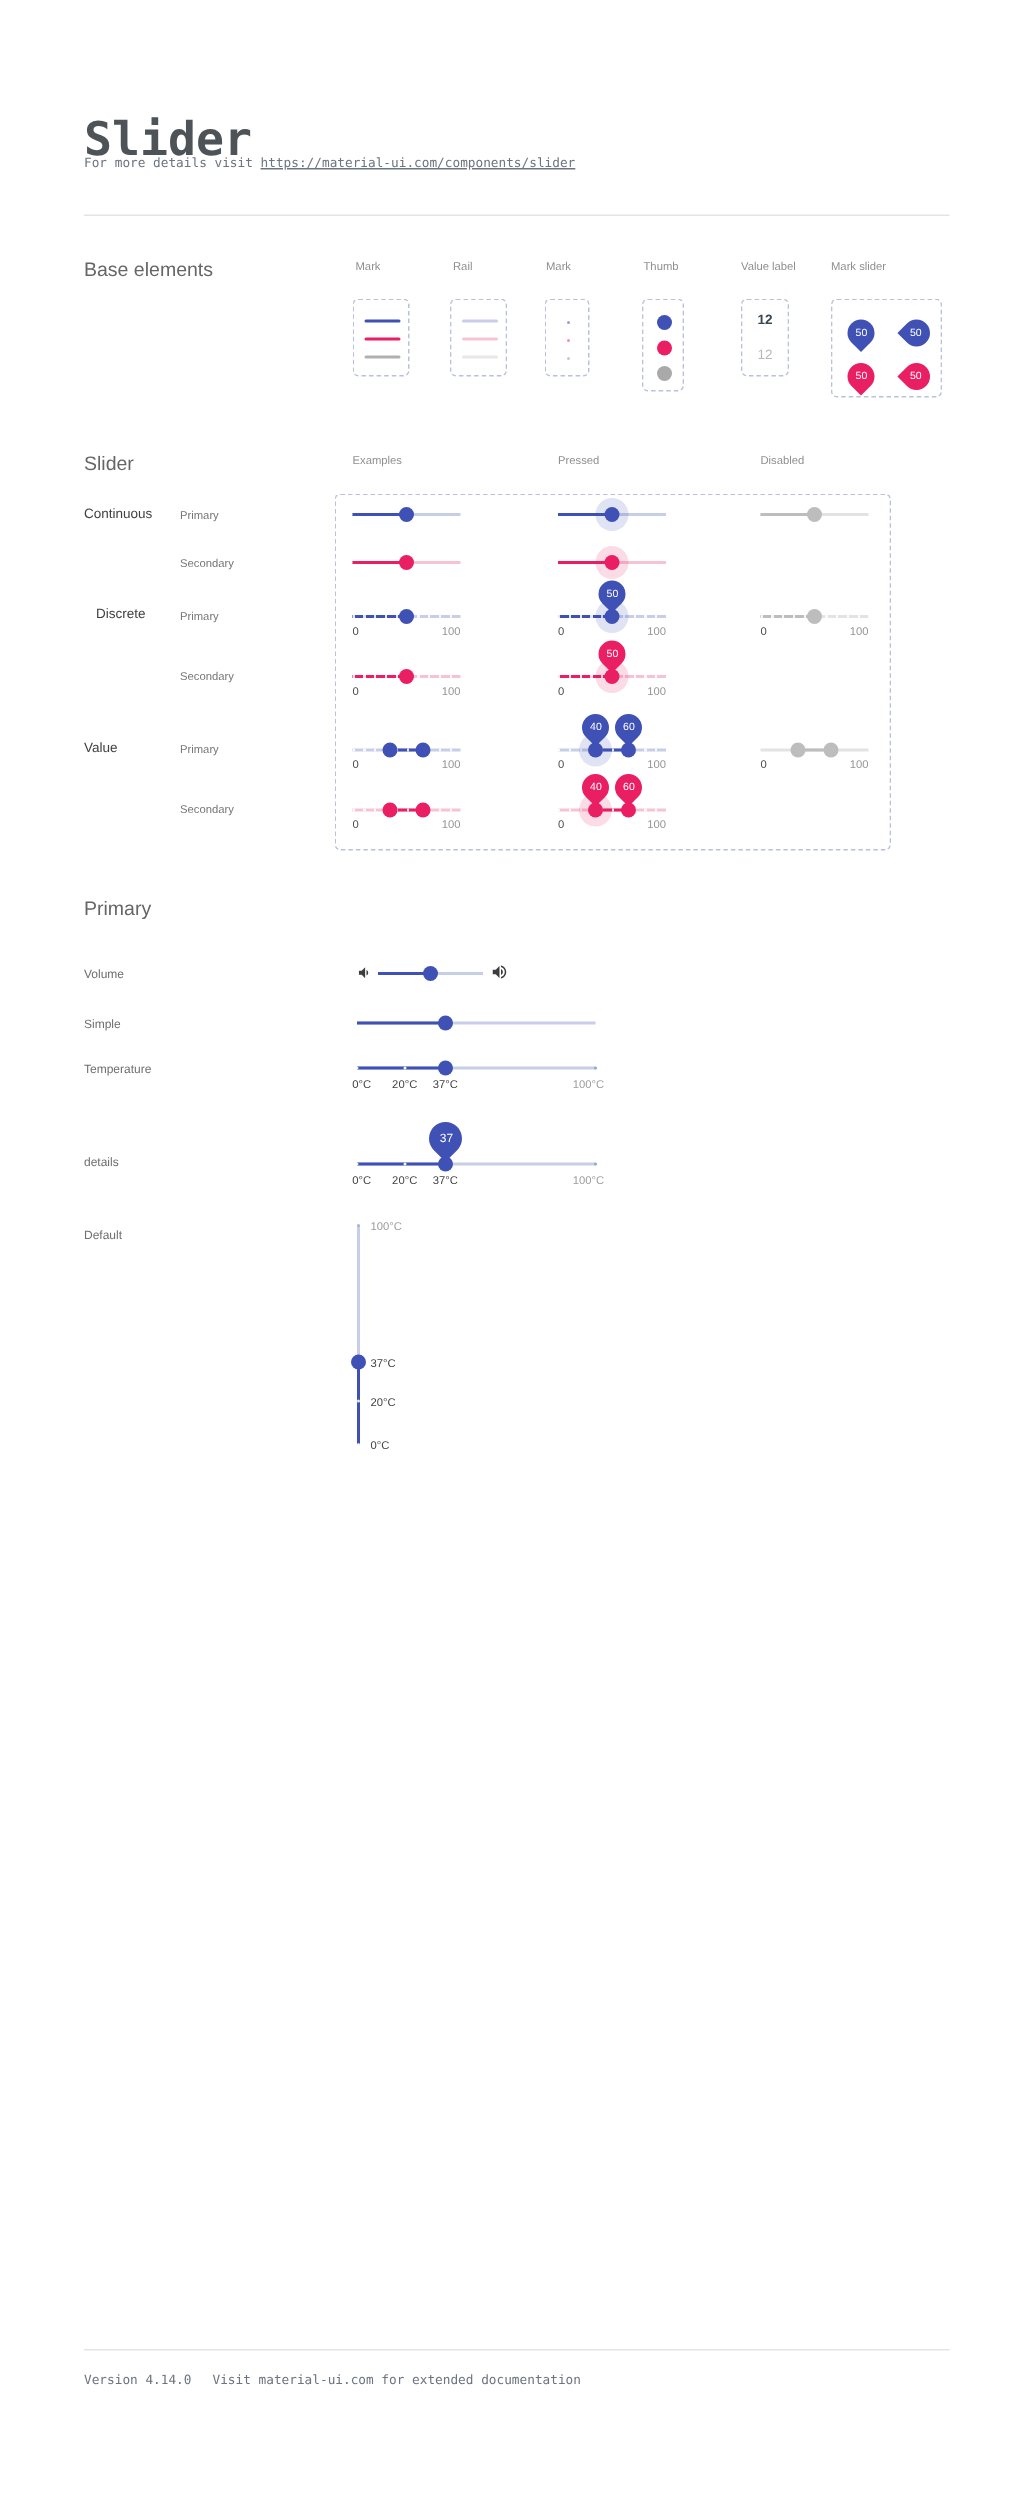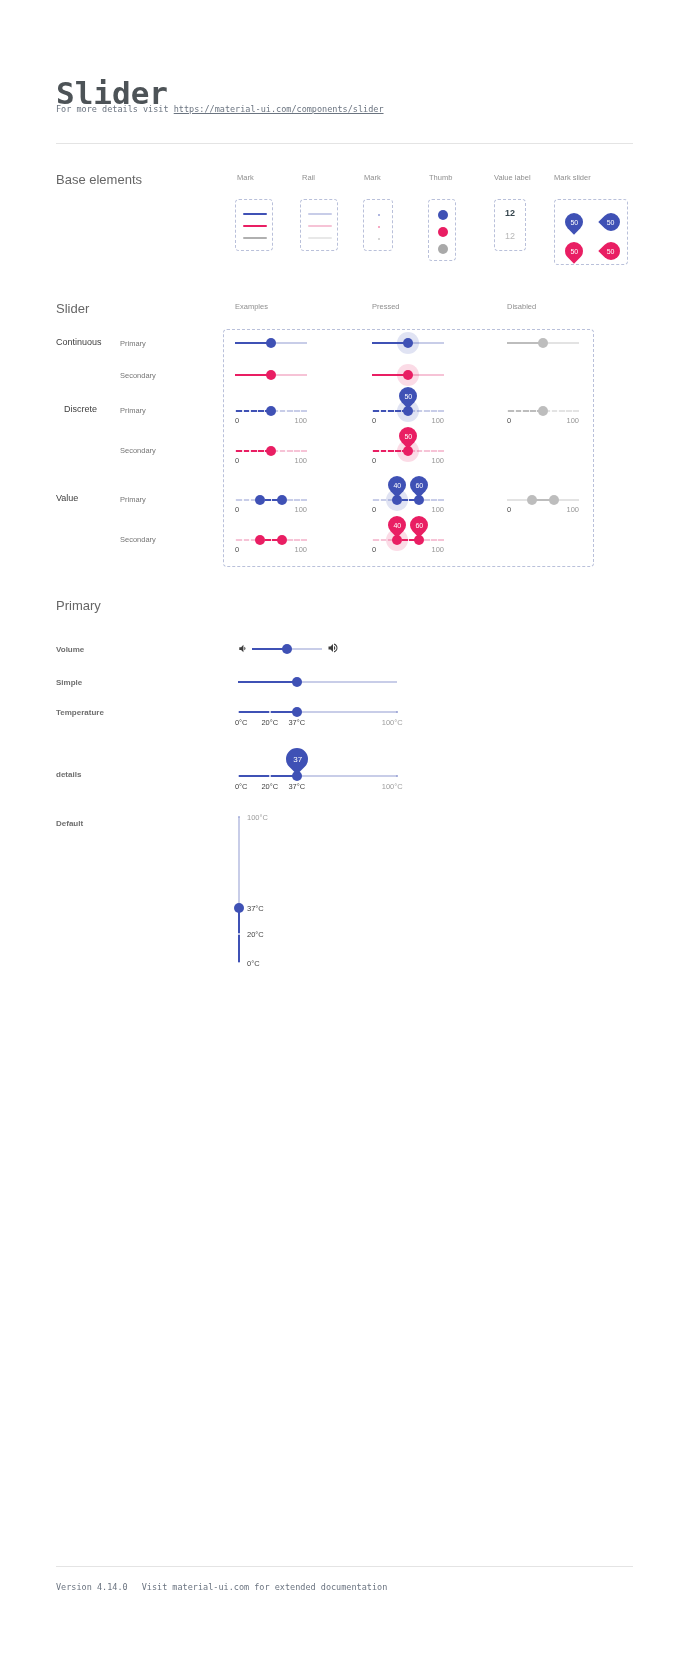--- a/index.html
+++ b/index.html
@@ -12,21 +12,21 @@
   .title{position:absolute;left:56px;top:54px;font-family:"DejaVu Sans Mono",monospace;font-size:31px;color:#4d5357;}
   .intro{position:absolute;left:56px;top:104px;font-family:"DejaVu Sans Mono",monospace;font-size:8.5px;color:#6b7480;white-space:nowrap;}
   .intro a{color:#6b7480;text-decoration:underline;cursor:pointer;}
   .footer{position:absolute;left:56px;top:1582px;font-family:"DejaVu Sans Mono",monospace;font-size:8.5px;color:#6b7480;white-space:nowrap;}
   .footer .note{margin-left:14px;}
   .divider{position:absolute;left:56px;width:577px;height:1px;background:#e4e4e4;}
   .h2{position:absolute;font-size:13px;color:#666;}
   .clab{position:absolute;font-size:7.5px;color:#8f8f8f;white-space:nowrap;}
   .glab{position:absolute;font-size:9px;color:#404040;font-weight:500;white-space:nowrap;}
   .vrlab{position:absolute;font-size:7.5px;color:#767676;white-space:nowrap;}
-  .exlab{position:absolute;font-size:8px;color:#6e6e6e;white-space:nowrap;font-weight:bold;}
+  .exlab{position:absolute;font-size:8px;color:#6e6e6e;white-space:nowrap;}
   
   .box{position:absolute;border:1px dashed #b9c0da;border-radius:4px;box-sizing:border-box;}
   .bline{position:absolute;left:7px;width:24px;height:2px;border-radius:1px;}
   .bdot{position:absolute;width:2px;height:2px;border-radius:50%;transform:translateX(-50%);}
   .bcirc{position:absolute;width:10px;height:10px;border-radius:50%;transform:translate(-50%,-50%);}
   .v12{position:absolute;left:0;right:0;text-align:center;font-size:9px;}
   .v12.dark{color:#37474f;font-weight:600;}
   .v12.lite{color:#b8b8b8;}
   
   .primary{--c:#3f51b5;--rail:#c8cde8;}

